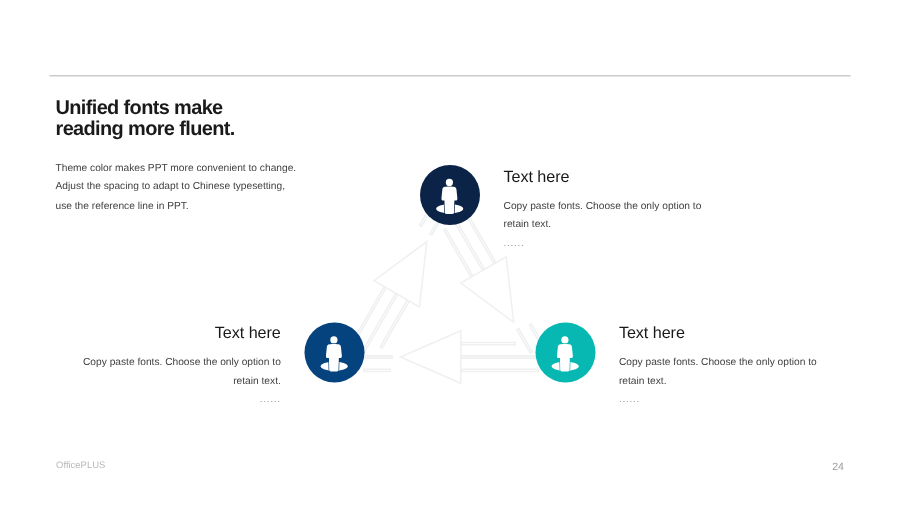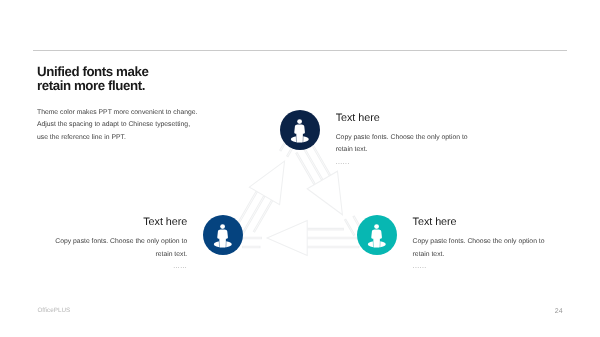--- a/index.html
+++ b/index.html
@@ -67,21 +67,21 @@
           <polygon points="361.73,231.89 352.98,216.73 354.28,215.98 363.03,231.14"></polygon>
           <polygon points="342.43,214.75 307.17,188.68 337.48,171.18"></polygon>
         </g>
 </g>
 </svg>
 
   <div class="rule"></div>
 
   <div class="title">
     <div>Unified fonts make</div>
-    <div>retain more fluent.</div>
+    <div>reading more fluent.</div>
   </div>
 
   <div class="intro">
     <div>Theme color makes PPT more convenient to change.</div>
     <div>Adjust the spacing to adapt to Chinese typesetting,</div>
     <div>use the reference line in PPT.</div>
   </div>
 
   <div class="circ" id="node-top-circle" style="background: rgb(11, 35, 71);">
       <svg viewBox="0 0 400 400" width="40" height="40">

